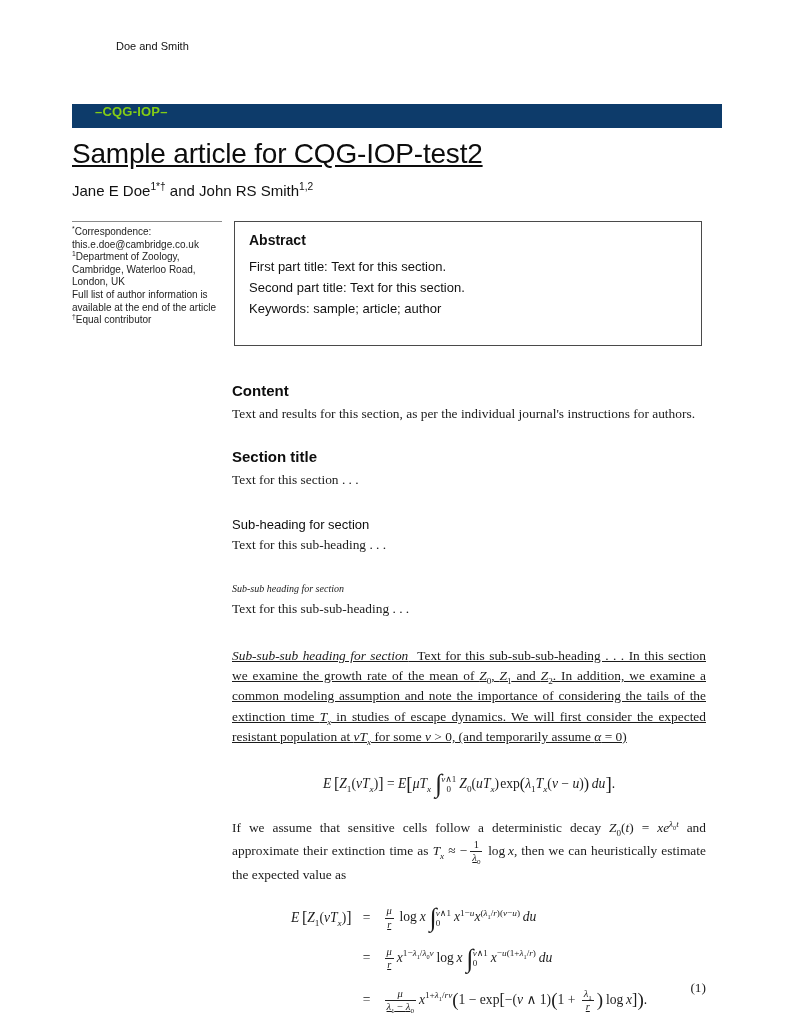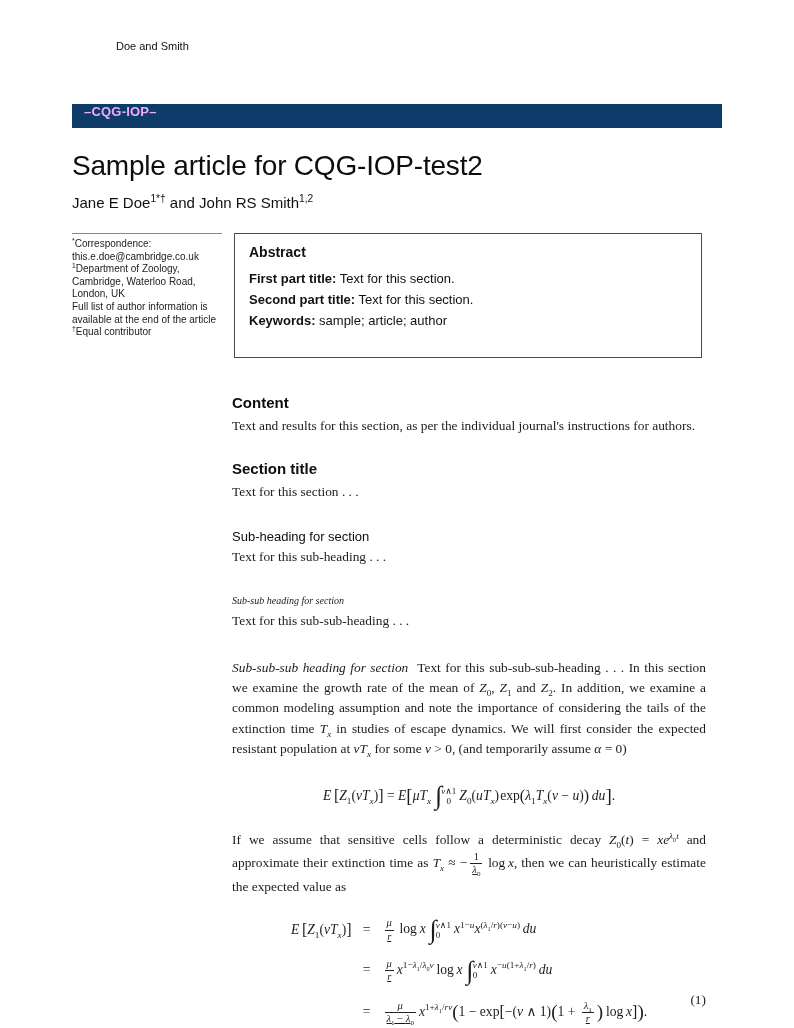--- a/index.html
+++ b/index.html
@@ -12,64 +12,64 @@
   }
   sup,sub{line-height:0;}
   sup{font-size:68%;}
   sub{font-size:68%;}
 
   .running-head{
     font:11px "Liberation Sans",sans-serif;color:#111;padding-left:44px;
   }
   .banner{
     margin-top:52px;height:24px;line-height:24px;
-    color:#f0abfc;font:bold 13px "Liberation Sans",sans-serif;
-    padding-left:12px;letter-spacing:.2px;
+    color:#84cc16;font:bold 13px "Liberation Sans",sans-serif;
+    padding-left:23px;letter-spacing:.2px;
   }
   .article-title{
-    margin:22px 0 0 0;
+    margin:10px 0 0 0;
     font:28px "Liberation Sans",sans-serif;font-weight:500;
-    color:#0d0d0d;letter-spacing:-.2px;
+    color:#0d0d0d;letter-spacing:-.2px;text-decoration:underline;
   }
   .authors{
     margin-top:12px;font:15px "Liberation Sans",sans-serif;color:#111;
   }
 
   .info-row{display:flex;gap:12px;margin-top:22px;align-items:flex-start;}
   .correspondence{
     width:150px;flex:0 0 150px;border-top:1px solid #8a8a8a;padding-top:4px;
     font:10px "Liberation Sans",sans-serif;line-height:12.6px;color:#222;
   }
   .abstract-box{
     flex:1;margin-right:20px;border:1px solid #4a4a4a;
     padding:8px 14px 26px 14px;
     font-family:"Liberation Sans",sans-serif;color:#111;
   }
   .abstract-heading{font:bold 14px "Liberation Sans",sans-serif;margin:2px 0 8px 0;}
   .abstract-item{font-size:13px;line-height:21px;}
-  .abstract-item .lbl{font-weight:bold;}
+  .abstract-item .lbl{font-weight:normal;}
 
   .main{
     margin-left:160px;width:474px;margin-top:36px;
     font-size:13.4px;line-height:1.52;text-align:justify;color:#1b1b1b;
   }
   .main > :first-child{margin-top:7px;}
   .sec-heading{
     font:bold 15px "Liberation Sans",sans-serif;color:#0d0d0d;
     margin:24px 0 5px 0;text-align:left;
   }
   .sub-heading{
     font:13px "Liberation Sans",sans-serif;color:#0d0d0d;
     margin:26px 0 3px 0;text-align:left;
   }
   .subsub-heading{
     font-style:italic;font-size:10px;margin:26px 0 3px 0;text-align:left;font-weight:normal;
   }
   .para{margin:0 0 2px 0;}
-  .para-block{margin:26px 0 0 0;}
+  .para-block{margin:26px 0 0 0;text-decoration:underline;}
   .inline-heading{font-style:italic;}
 
   
   .display-eq{margin:22px 0 20px 0;text-align:center;font-size:13.6px;}
   .eqwrap{position:relative;margin:20px 0 10px 0;}
   .eqgrid{
     display:grid;grid-template-columns:auto 30px auto;
     justify-content:center;align-items:center;row-gap:14px;font-size:13.6px;
   }
   .c-lhs{text-align:right;}

